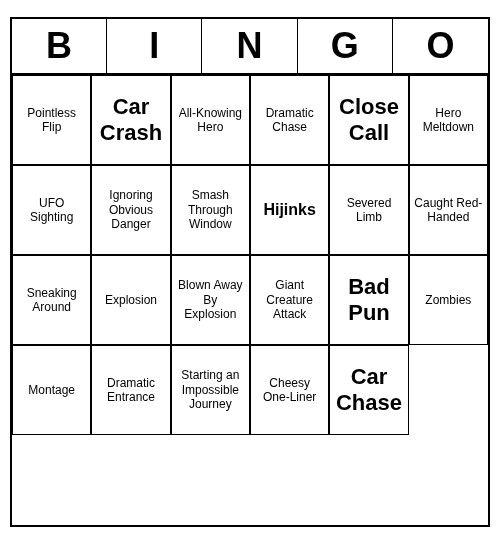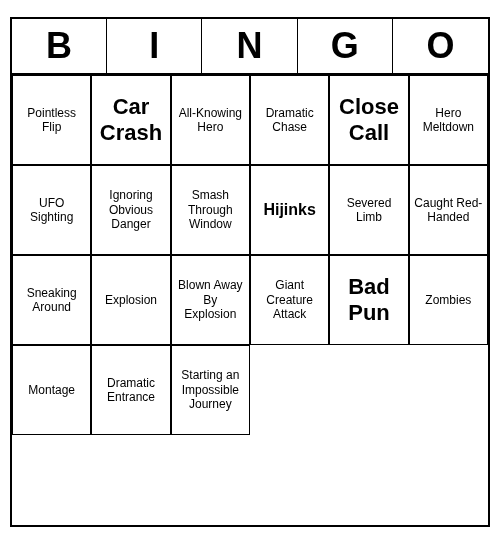--- a/index.html
+++ b/index.html
@@ -128,14 +128,20 @@
       </div>
       <div class="bingo-cell">
         <span>Montage</span>
       </div>
       <div class="bingo-cell">
         <span>Dramatic Entrance</span>
       </div>
       <div class="bingo-cell">
         <span>Starting an Impossible Journey</span>
       </div>
+      <div class="bingo-cell">
+        <span>Cheesy One-Liner</span>
+      </div>
+      <div class="bingo-cell large-text">
+        <span>Car Chase</span>
+      </div>
     </div>
 </div>
 
 </body></html>

